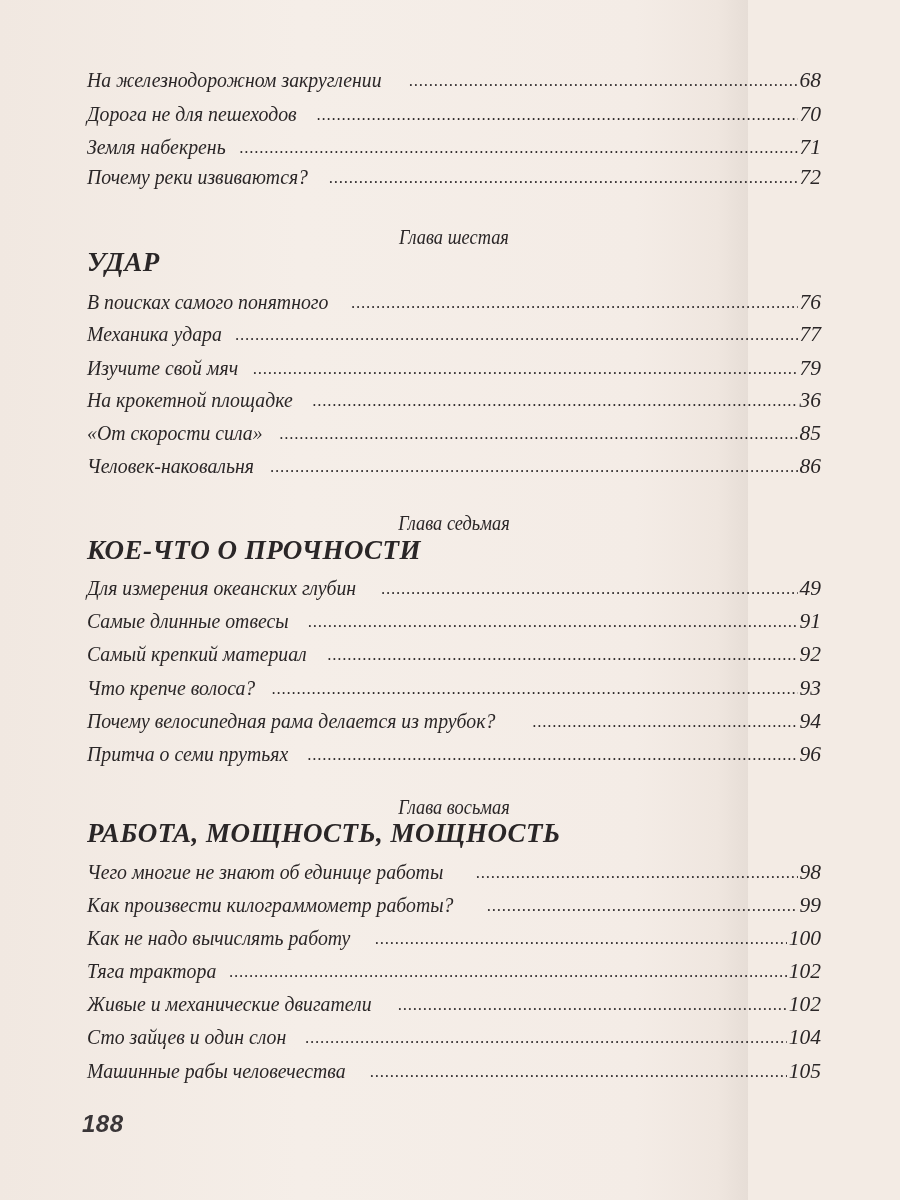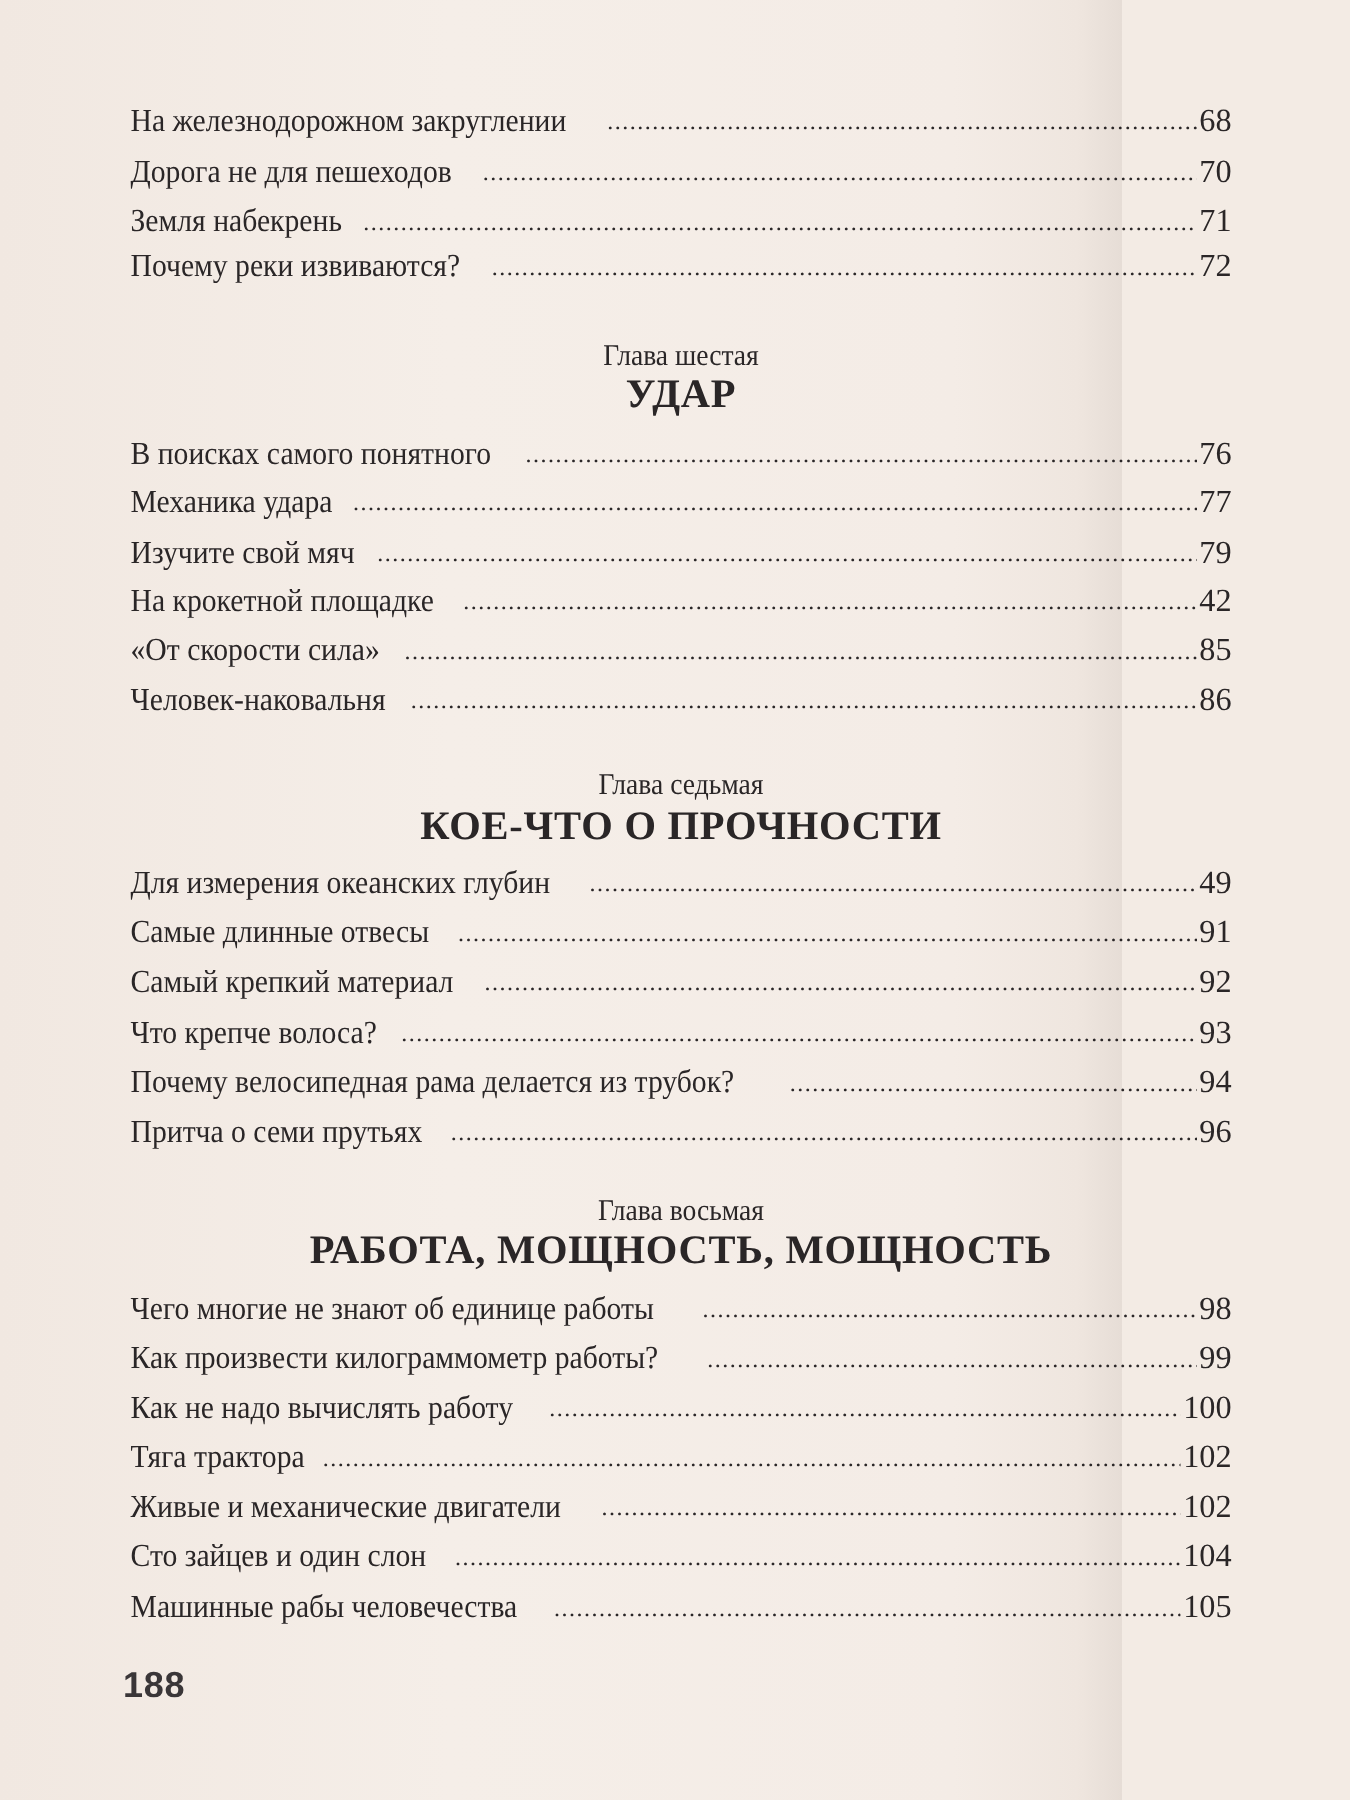--- a/index.html
+++ b/index.html
@@ -13,20 +13,21 @@
       position: relative;
       overflow: hidden;
       font-family: "Liberation Serif", serif;
       color: #2a2627;
     }
     .page {
       position: absolute;
       left: 0; top: 0;
       width: 748px; height: 1200px;
       background: linear-gradient(90deg, #f1e8e1 0%, #f5eee8 40%, #f4ece6 85%, #efe6df 96%, #e6ddd6 100%);
+      font-style: italic;
     }
     .toc {
       position: absolute;
       left: 87px;
       top: 0;
       width: 734px;
     }
     .entry {
       position: absolute;
       left: 0;
@@ -63,21 +64,21 @@
       left: 0;
       width: 734px;
       text-align: center;
       font-size: 20px;
       transform: scaleX(0.92);
     }
     .chapter-title {
       position: absolute;
       left: 0;
       width: 734px;
-      text-align: center;
+      text-align: left;
       font-size: 27px;
       font-weight: bold;
       letter-spacing: 0.5px;
     }
     .folio {
       position: absolute;
       left: 82px;
       top: 1110px;
       font-family: "Liberation Sans", sans-serif;
       font-weight: bold;
@@ -128,21 +129,21 @@
       <span class="page-num">77</span>
     </div>
     <div class="entry" style="top:351px">
       <span class="title">Изучите свой мяч</span>
       <span class="leader"></span>
       <span class="page-num">79</span>
     </div>
     <div class="entry" style="top:383px">
       <span class="title">На крокетной площадке</span>
       <span class="leader"></span>
-      <span class="page-num">42</span>
+      <span class="page-num">36</span>
     </div>
     <div class="entry" style="top:416px">
       <span class="title">«От скорости сила»</span>
       <span class="leader"></span>
       <span class="page-num">85</span>
     </div>
     <div class="entry" style="top:449px">
       <span class="title">Человек-наковальня</span>
       <span class="leader"></span>
       <span class="page-num">86</span>

